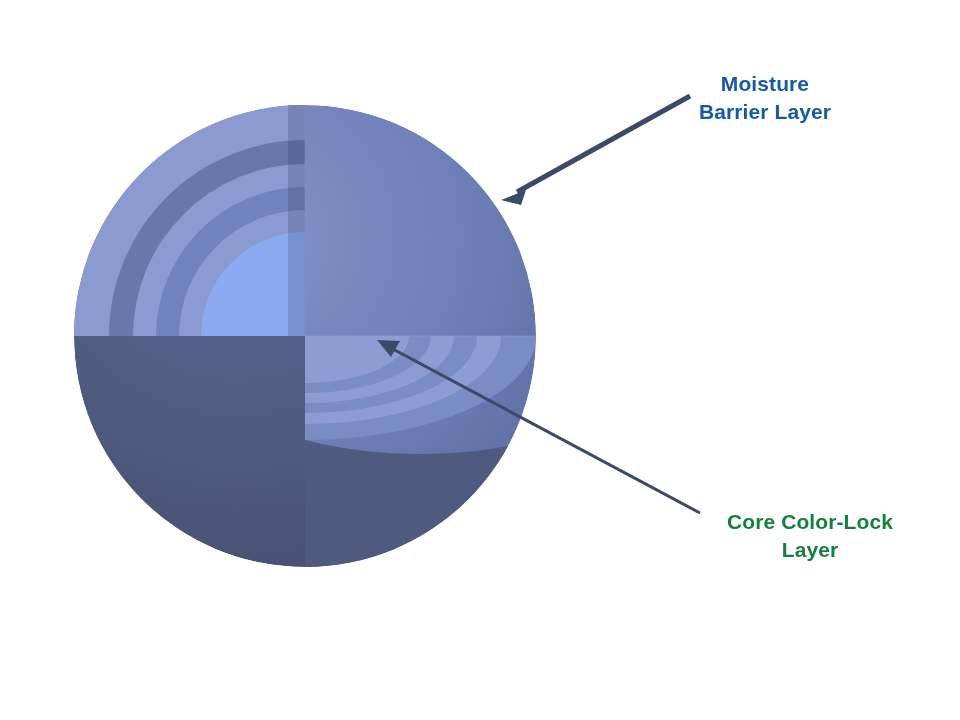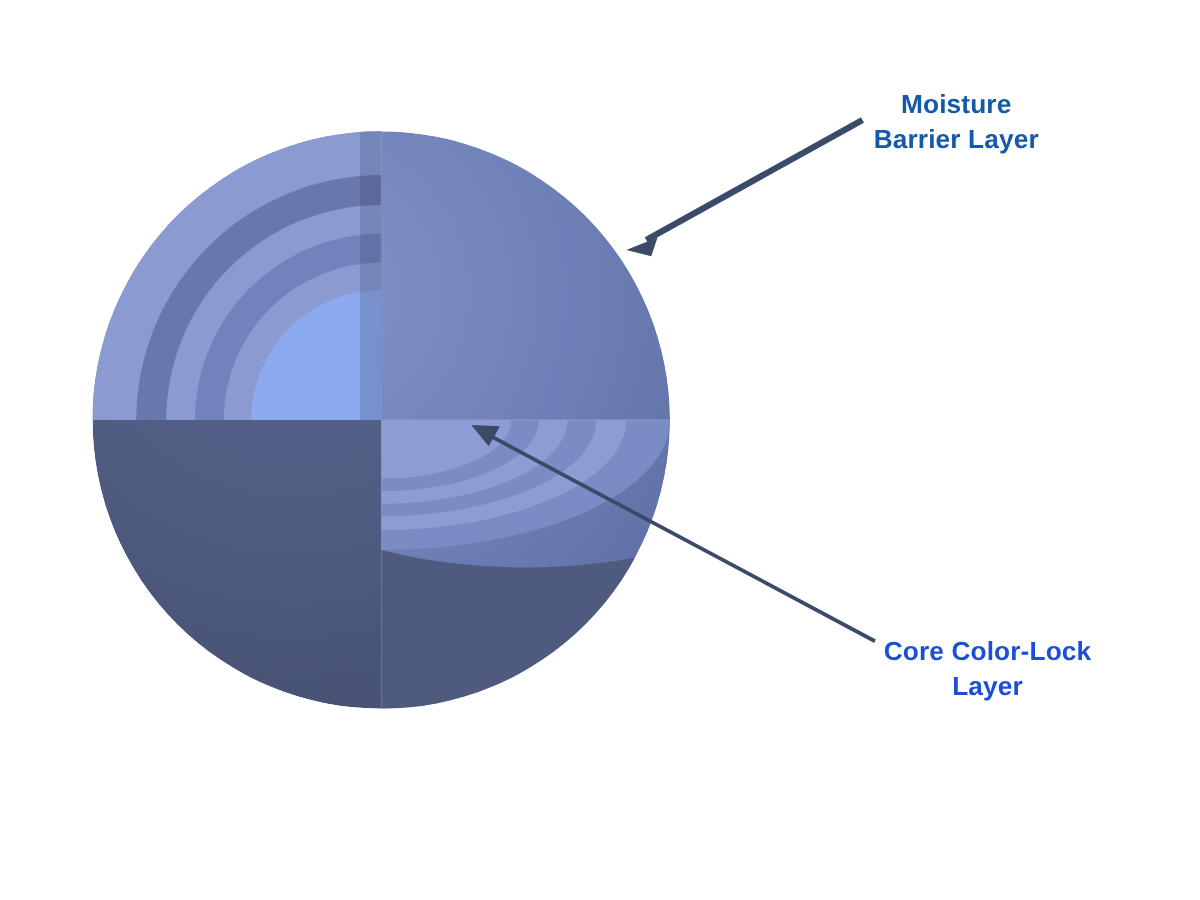--- a/index.html
+++ b/index.html
@@ -39,24 +39,24 @@
     white-space: pre-line;
     letter-spacing: 0.1px;
   }
   #label-moisture {
     left: 645px;
     top: 70px;
     width: 240px;
     color: #1559a8;
   }
   #label-core {
-    left: 670px;
+    left: 690px;
     top: 508px;
     width: 240px;
-    color: #1d4ed8;
+    color: #15803d;
   }
 </style>
 </head>
 <body>
 
 <div id="stage">
 
   <svg id="diagram-svg" viewBox="0 0 960 720">
 
     <defs>

